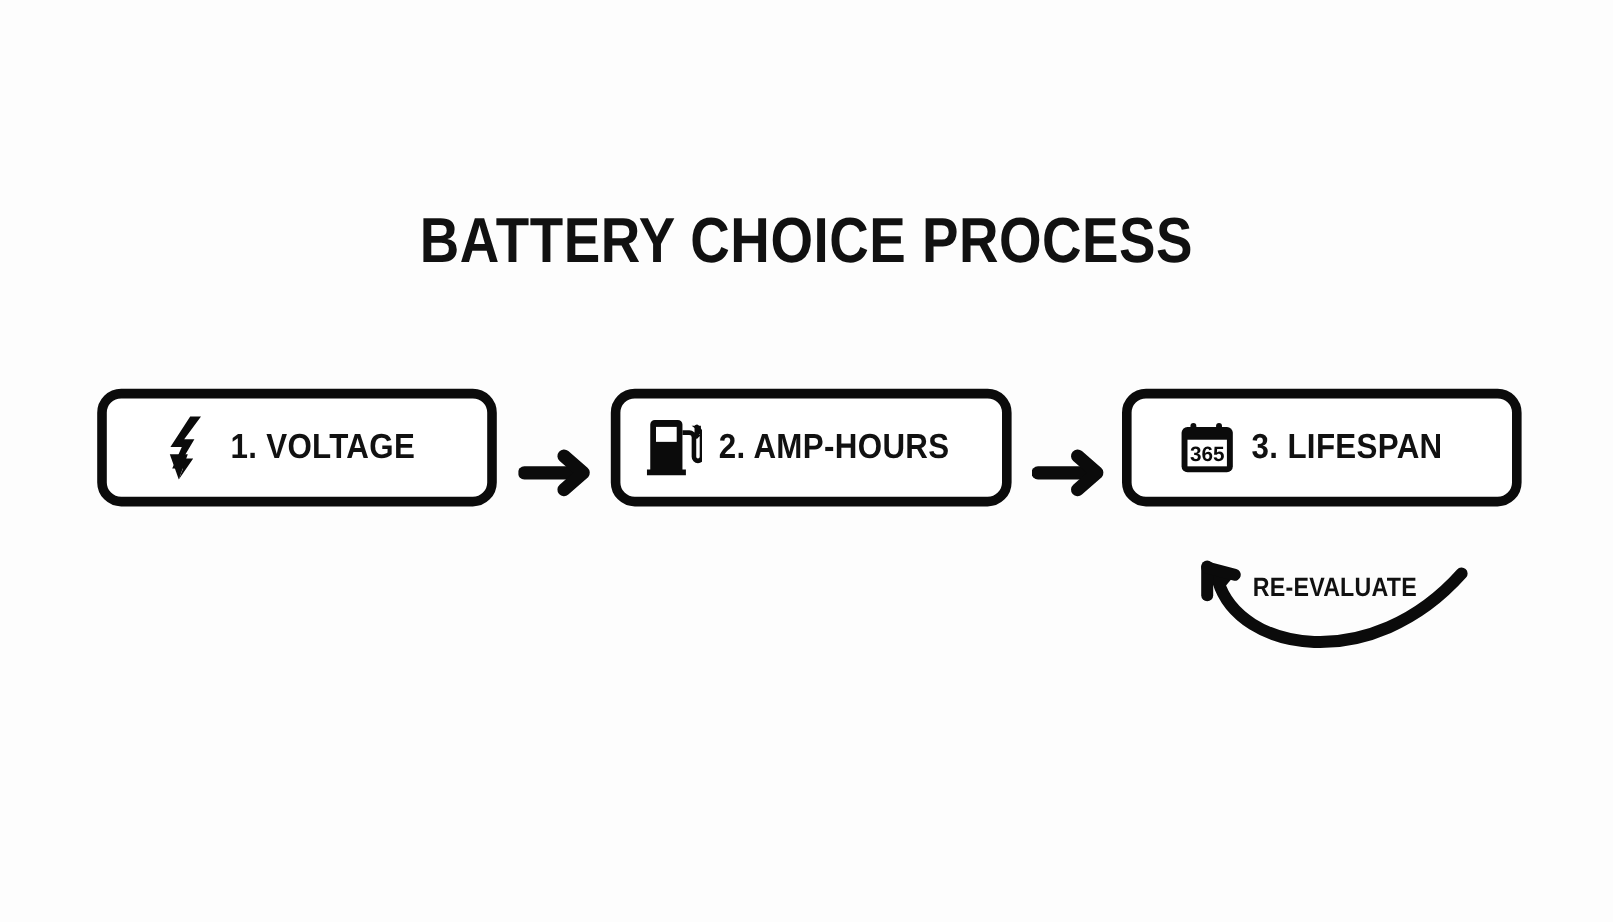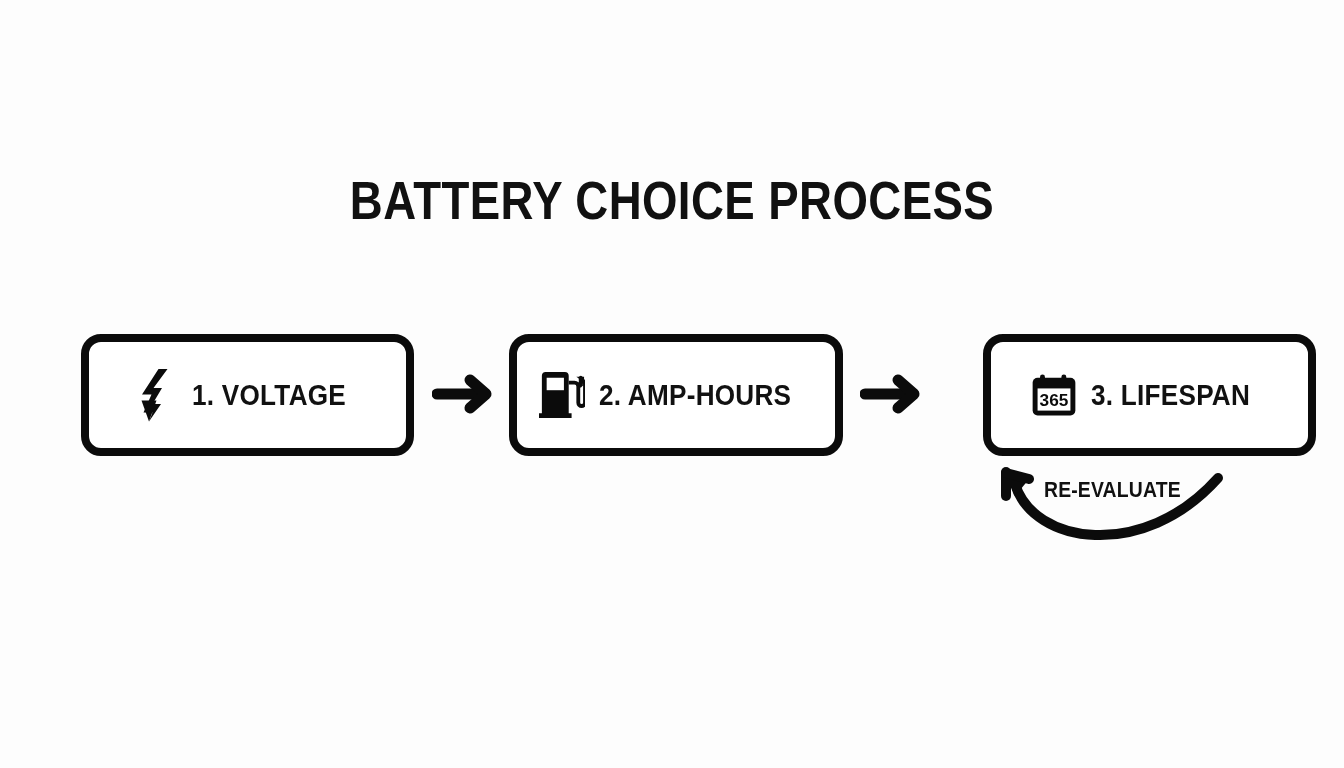--- a/index.html
+++ b/index.html
@@ -37,34 +37,34 @@
     letter-spacing: 0.5px;
     color: #111111;
     transform: scaleX(0.86);
     transform-origin: center top;
     white-space: nowrap;
   }
 
   
   .step-box {
     position: absolute;
-    top: 334px;
-    height: 122px;
+    top: 324px;
+    height: 98px;
     box-sizing: border-box;
     border: 8px solid #0b0b0b;
     border-radius: 20px;
     background: #ffffff;
     display: flex;
     flex-direction: row;
     align-items: center;
     justify-content: center;
   }
   #step-box-1 { left: 81px;  width: 333px; }
   #step-box-2 { left: 509px; width: 334px; text-align: center; }
-  #step-box-3 { left: 935px; width: 333px; margin-left: 48px; }
+  #step-box-3 { left: 935px; width: 333px; }
 
   .step-icon {
     flex: 0 0 auto;
     width: 46px;
     height: 54px;
     display: flex;
     align-items: center;
     justify-content: center;
     margin-right: 14px;
   }

